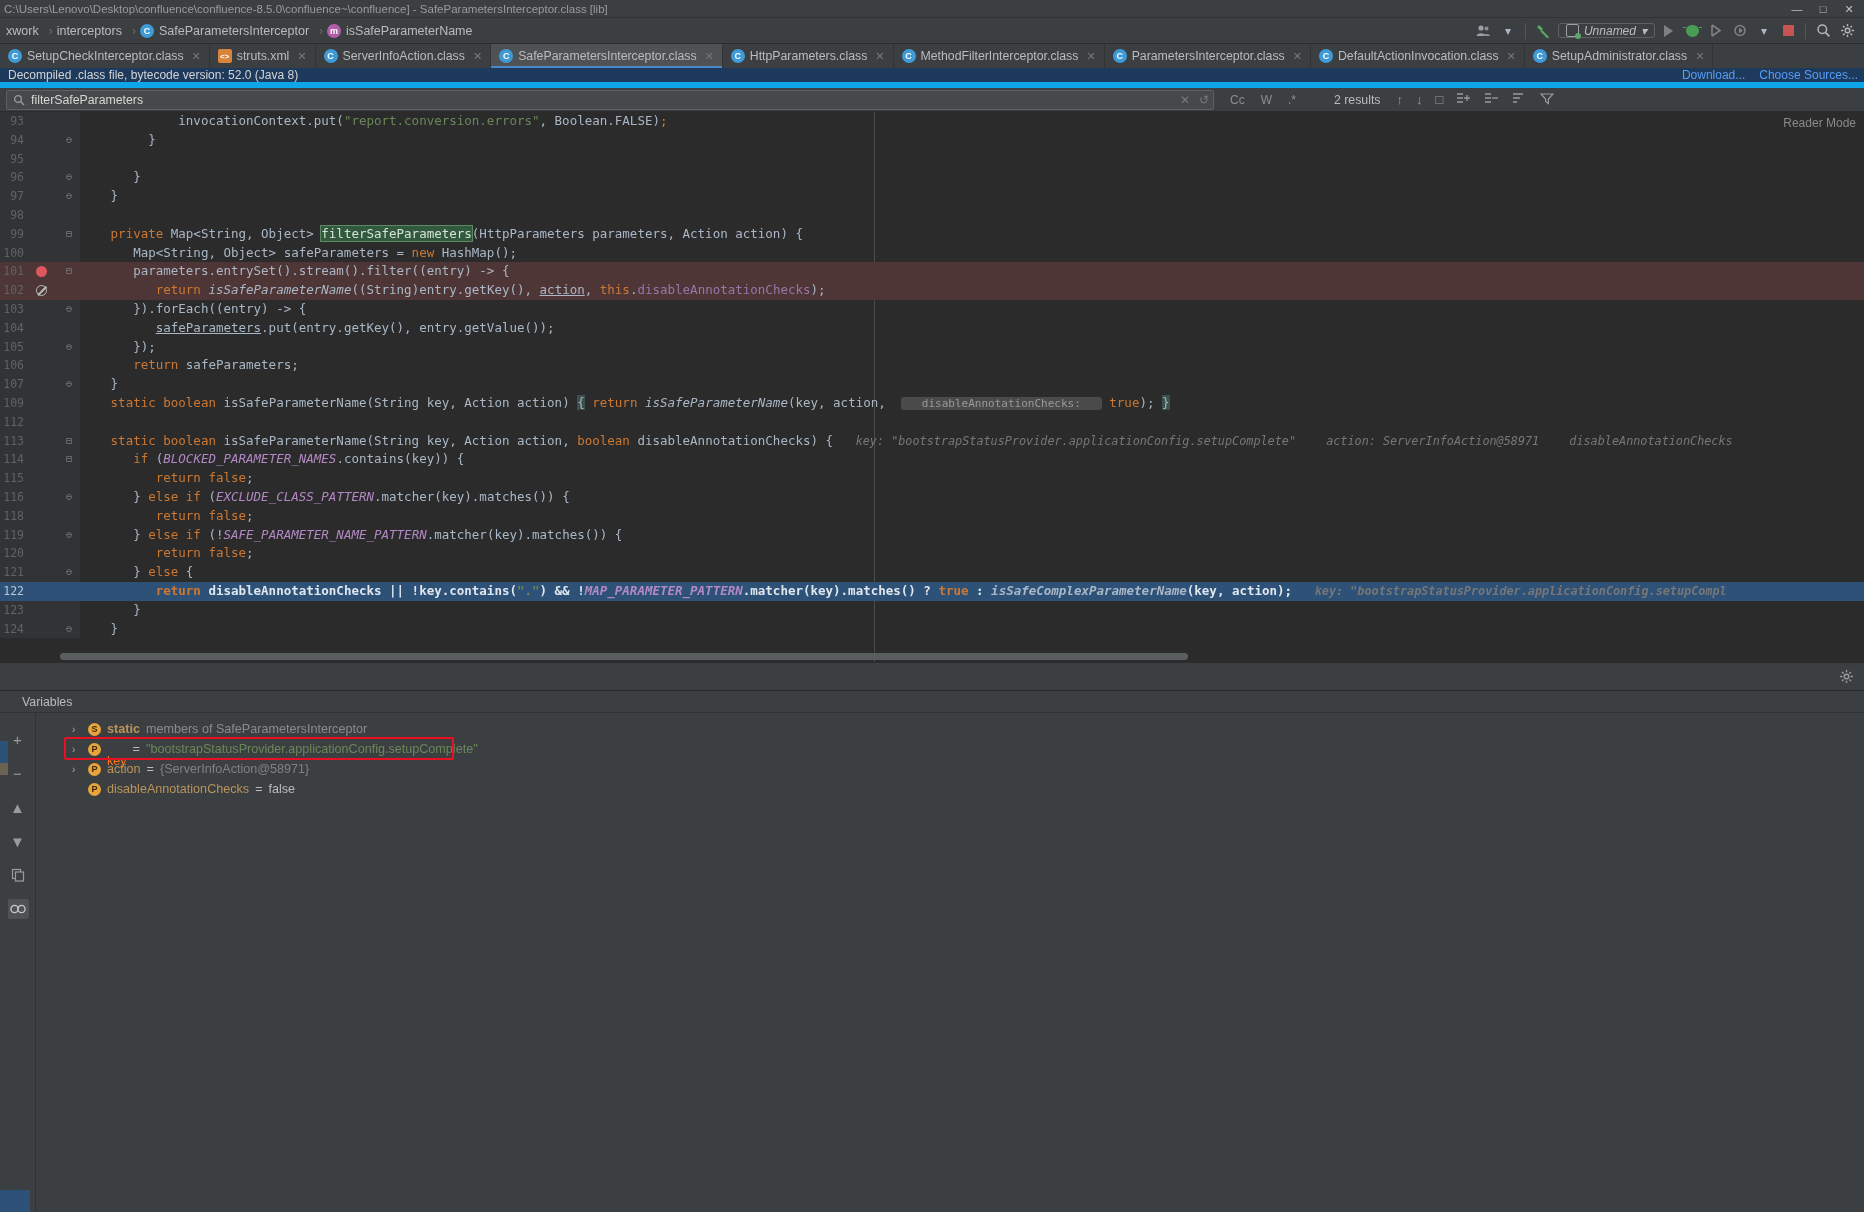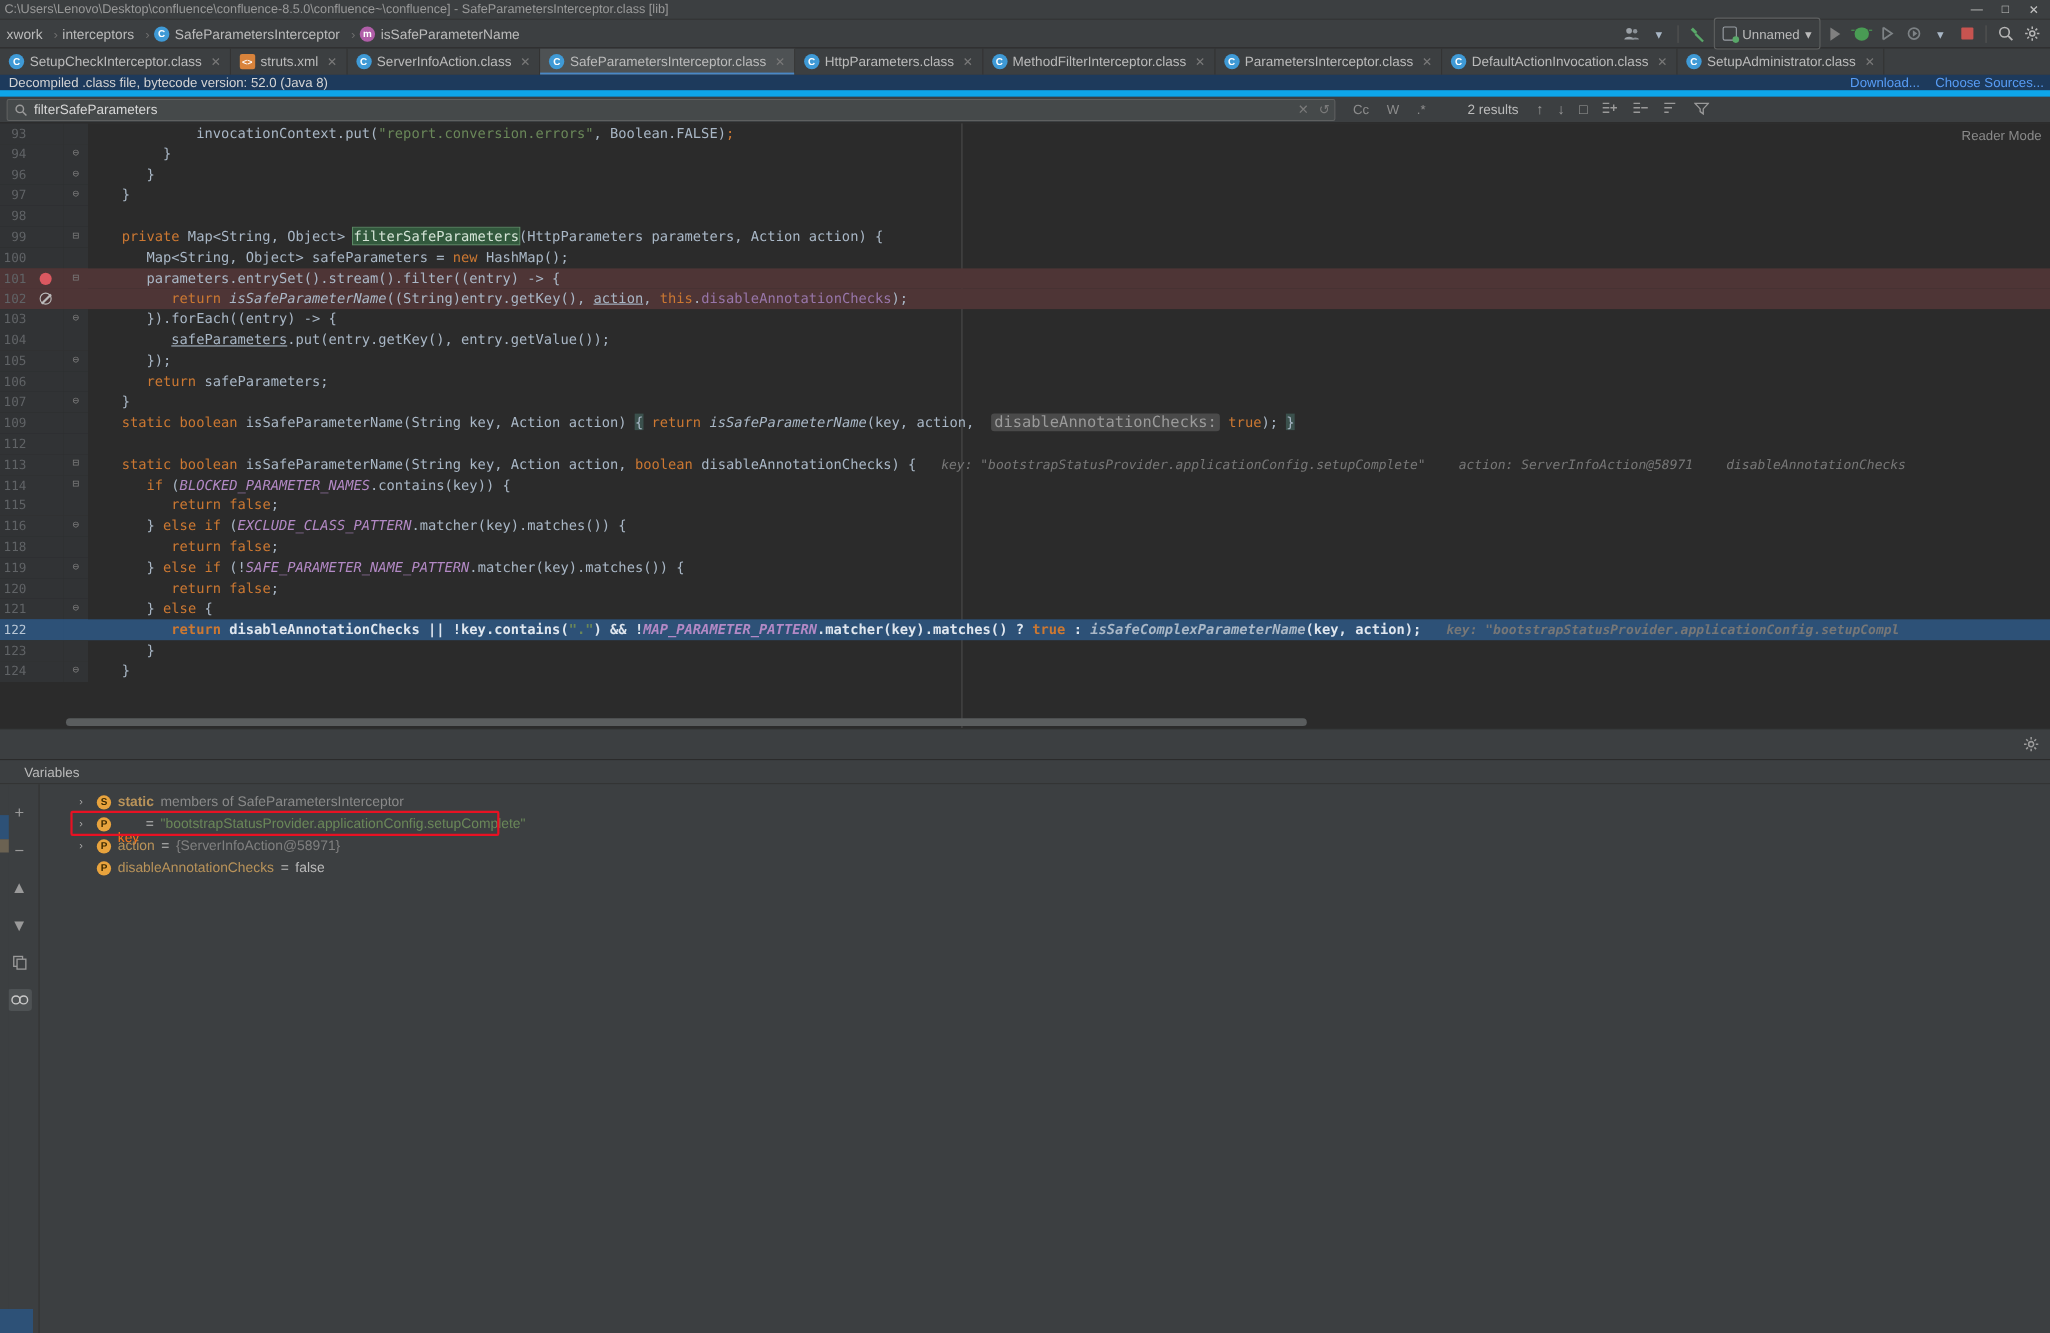--- a/index.html
+++ b/index.html
@@ -37,22 +37,22 @@
   }
   .ico.cls { background: #3f9ad6; color: #ffffff; }
   .ico.mth { background: #b05ea8; color: #ffffff; border-radius: 50%; }
   .nav-right { position: absolute; right: 6px; display: flex; align-items: center; gap: 2px; height: 26px; }
   .tb-btn {
     height: 22px; min-width: 22px; display:flex; align-items:center; justify-content:center;
     border-radius: 3px; color: #a9b7c6; font-size: 12px; padding: 0 3px;
   }
   .tb-sep { width:1px; height:16px; background:#555; margin: 0 4px; }
   .runcfg {
-    display:flex; align-items:center; gap:5px; height:29px; padding: 0 7px;
-    border: 1px solid #5e6060; border-radius: 3px; font-size: 12px; color:#bbb;
+    display:flex; align-items:center; gap:5px; height:15px; padding: 0 7px;
+    border: 1px solid #5e6060; border-radius: 3px; font-size: 12px; color:#bbb;font-style:italic;
   }
   .runcfg-ico { width: 13px; height: 13px; border: 1.5px solid #9aa0a6; border-radius: 2px; position: relative; }
   .runcfg-ico:after { content:''; position:absolute; right:-3px; bottom:-3px; width:6px;height:6px;border-radius:50%;background:#59a869; }
   .tri-green { width:0;height:0;border-left:9px solid #808080;border-top:6px solid transparent;border-bottom:6px solid transparent; }
   .bug { width:13px;height:12px;background:#499c54;border-radius:45% 45% 50% 50%; position:relative; }
   .bug:before{content:'';position:absolute;left:-3px;top:2px;width:3px;height:1.5px;background:#499c54;}
   .bug:after{content:'';position:absolute;right:-3px;top:2px;width:3px;height:1.5px;background:#499c54;}
   .stop-sq { width:11px;height:11px;background:#c75450;border-radius:1px; }
 
   
@@ -115,21 +115,21 @@
   .bp-cur { position:absolute; left:6px; top:4px; width:11px; height:11px; border-radius:50%; border:1.5px solid #bbb; }
   .bp-cur:after{content:'';position:absolute;left:-1px;top:4px;width:12px;height:1.5px;background:#bbb;transform:rotate(-45deg);}
 
   .kw { color:#cc7832; }
   .str { color:#6a8759; }
   .fld { color:#9876aa; }
   .sfld { color:#9876aa; font-style:italic; }
   .itl { font-style:italic; color:#a9b7c6; }
   .stat-itl { color:#b389c5; font-style:italic; }
   .hint { color:#777777; font-style:italic; font-size:11.8px; }
-  .param-hint { background:#4a4a4a; color:#9a9a9a; border-radius:3px; padding:0 3px; font-size:14px; }
+  .param-hint { background:#4a4a4a; color:#9a9a9a; border-radius:3px; padding:0 21px; font-size:11px; }
   .hl-search { background:#32593d; color:#d4e3d6; outline:1px solid #5b8a65; }
   .underl { text-decoration:underline; }
   .brace-hl { background:#3b514d; }
   .right-margin { position:absolute; top:0; bottom:0; left:874px; width:1px; background:#4b4b4b; }
   .reader-mode { position:absolute; right:8px; top:4px; font-size:12px; color:#8a8a8a; }
 
   
   .hscroll { position:absolute; left:60px; bottom:2px; height:7px; width:1128px; background:#5a5d5e; border-radius:4px; }
   .editor-bottom-bar { height:28px; background:#3c3f41; position:relative; border-top:1px solid #2b2b2b; }
   .gear { position:absolute; right:10px; top:6px; color:#9a9a9a; font-size:14px; }
@@ -375,20 +375,26 @@
         <span class="codetext">            invocationContext.put(<span class="str">"report.conversion.errors"</span>, Boolean.FALSE)<span class="kw">;</span></span>
       </div>
 
       <div class="line">
         <span class="gutter">94</span>
         <span class="gutter-icons"></span>
         <span class="fold">⊖</span>
         <span class="codetext">        }</span>
       </div>
 
+      <div class="line">
+        <span class="gutter">95</span>
+        <span class="gutter-icons"></span>
+        <span class="fold"></span>
+        <span class="codetext"></span>
+      </div>
 
       <div class="line">
         <span class="gutter">96</span>
         <span class="gutter-icons"></span>
         <span class="fold">⊖</span>
         <span class="codetext">      }</span>
       </div>
 
       <div class="line">
         <span class="gutter">97</span>

